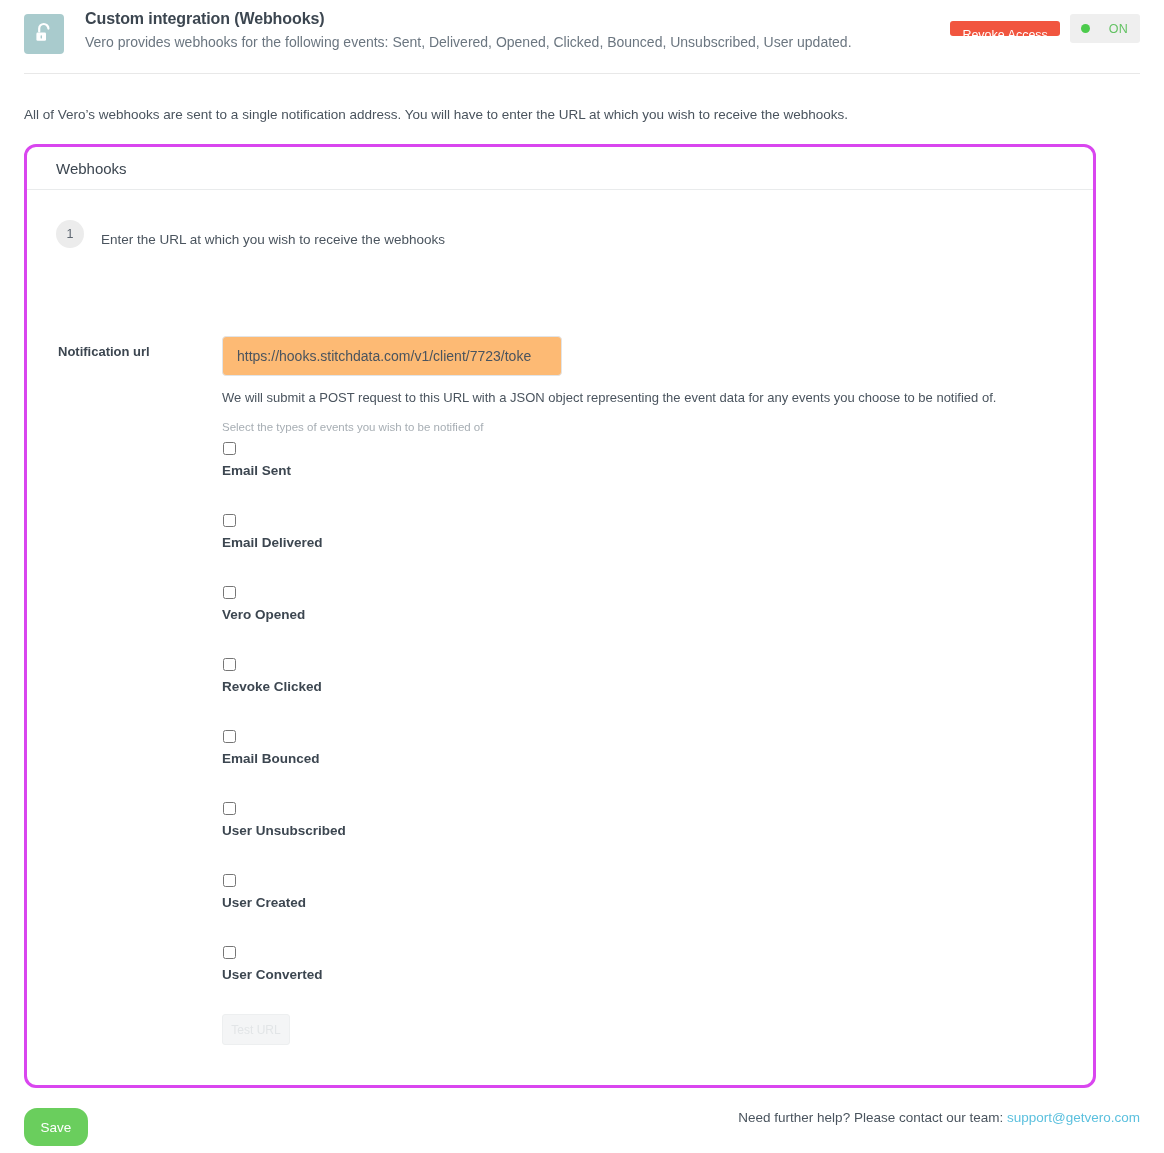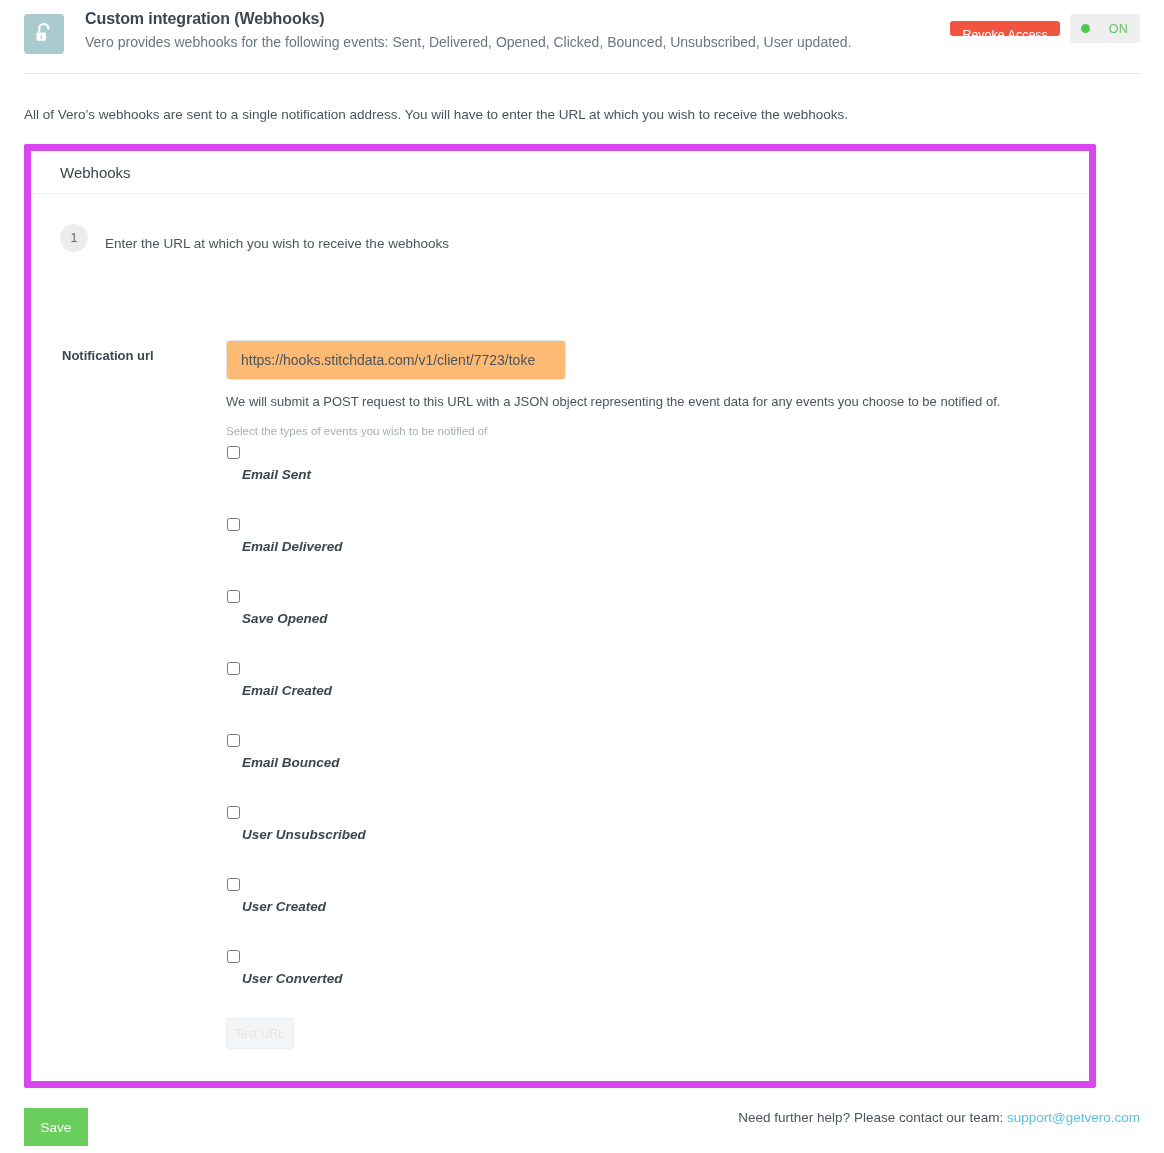--- a/index.html
+++ b/index.html
@@ -119,22 +119,22 @@
     color: #4a545e;
     line-height: 19px;
   }
 
   
   .card {
     position: absolute;
     left: 24px; top: 144px;
     width: 1072px;
     height: 944px;
-    border: 7px solid #d946ef;
-    border-radius: 2px;
+    border: 3px solid #d946ef;
+    border-radius: 12px;
     background: #ffffff;
   }
   .card-header {
     height: 43px;
     border-bottom: 1px solid #e9ebec;
     display: flex;
     align-items: center;
     padding-left: 29px;
   }
   .card-title {
@@ -218,25 +218,24 @@
   }
   .checkbox-item input[type="checkbox"] {
     position: absolute;
     left: 1px; top: 0;
     margin: 0;
     width: 13px; height: 13px;
     cursor: pointer;
   }
   .checkbox-item .cb-label {
     position: absolute;
-    left: 16px; top: 21px;
+    left: 0; top: 21px;
     font-size: 13.5px;
     font-weight: bold;
     color: #3c4650;
-    font-style: italic;
   }
 
   .test-url-button {
     display: block;
     margin-top: -4px;
     width: 68px;
     height: 31px;
     border: 1px solid #edeff0;
     border-radius: 3px;
     background: #f4f5f6;
@@ -247,21 +246,21 @@
   }
 
   
   .save-button {
     position: absolute;
     left: 24px; top: 1108px;
     width: 64px; height: 38px;
     background: #6ace5d;
     color: #ffffff;
     border: none;
-    border-radius: 0;
+    border-radius: 13px;
     font-family: "Liberation Sans", sans-serif;
     font-size: 13.5px;
     cursor: pointer;
     text-align: center;
   }
   .help-text {
     position: absolute;
     right: 24px; top: 1110px;
     font-size: 13.5px;
     color: #4a545e;
@@ -334,26 +333,26 @@
           <span class="cb-label">Email Sent</span>
         </div>
 
         <div class="checkbox-item">
           <input type="checkbox" style="">
           <span class="cb-label">Email Delivered</span>
         </div>
 
         <div class="checkbox-item">
           <input type="checkbox" style="">
-          <span class="cb-label">Save Opened</span>
-        </div>
-
-        <div class="checkbox-item">
-          <input type="checkbox" style="">
-          <span class="cb-label">Email Created</span>
+          <span class="cb-label">Vero Opened</span>
+        </div>
+
+        <div class="checkbox-item">
+          <input type="checkbox" style="">
+          <span class="cb-label">Revoke Clicked</span>
         </div>
 
         <div class="checkbox-item">
           <input type="checkbox" style="">
           <span class="cb-label">Email Bounced</span>
         </div>
 
         <div class="checkbox-item">
           <input type="checkbox" style="">
           <span class="cb-label">User Unsubscribed</span>

